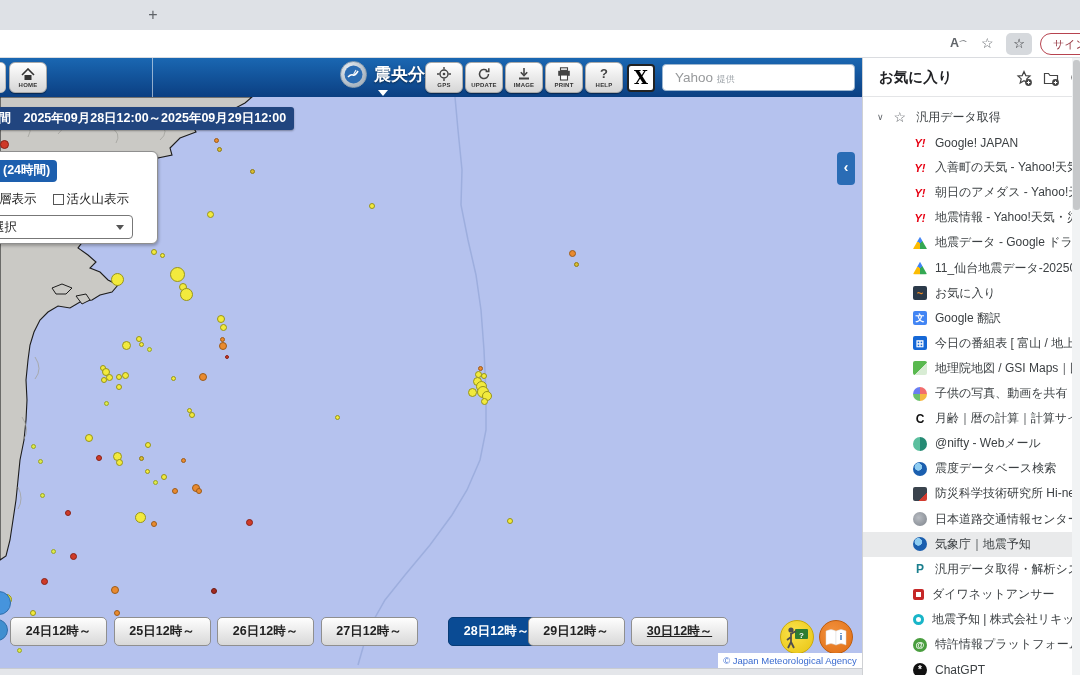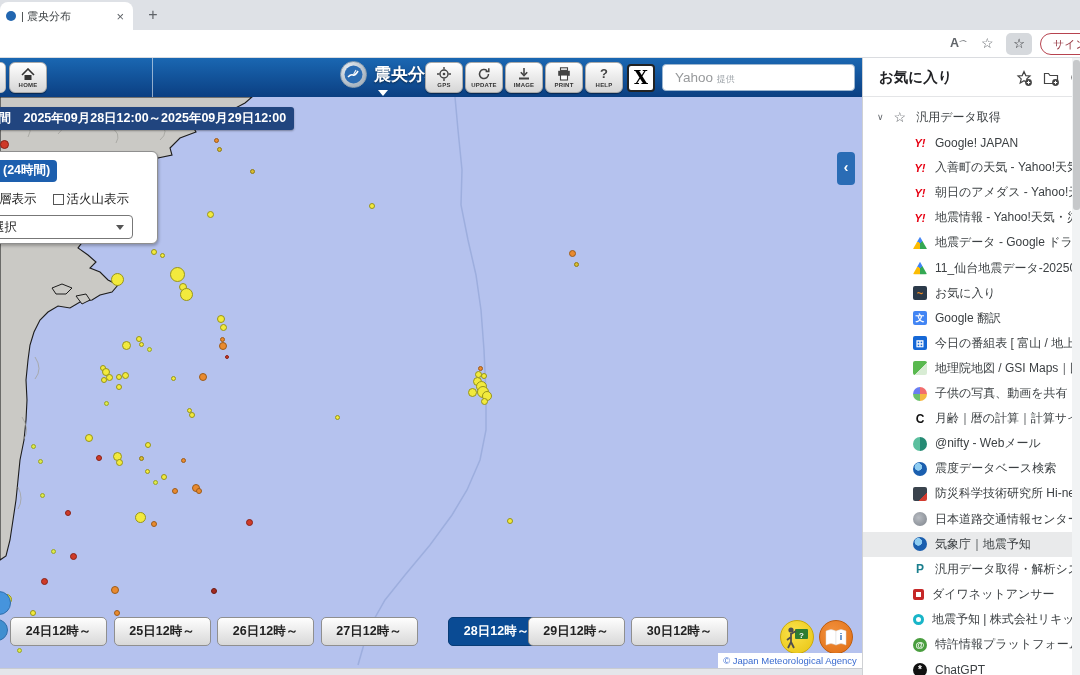--- a/index.html
+++ b/index.html
@@ -102,25 +102,20 @@
   .ico-liquid { width:11px; height:11px; border:3px solid #19b5c8; border-radius:50%; background:#fff; }
   .ico-jplatpat { border-radius:50%; background:#4a9e3f; color:#fff; font-size:9px; }
   .ico-chatgpt { border-radius:50%; background:#111; color:#fff; font-size:10px; }
   .sb-scroll { position:absolute; left:209px; top:0; width:9px; height:617px; background:#f1f3f4; }
   .sb-thumb { position:absolute; left:1px; top:2px; width:7px; height:150px; background:#c6c8ca; border-radius:3px; }
 </style>
 </head>
 <body>
 
 <div class="tabbar">
-  <div class="tab">
-    <span class="tab-favicon"></span>
-    <span class="tab-title">| 震央分布</span>
-    <span class="tab-close">×</span>
-  </div>
   <div class="newtab">+</div>
 </div>
 <div class="urlbar">
   <span class="readaloud"><span>A</span><small>⌒</small></span>
   <span class="star-ico">☆</span>
   <span class="hub-ico">☆</span>
   <span class="signin">サインイン</span>
 </div>
 
 <div class="jma-header">
@@ -309,21 +304,21 @@
 
   <div class="collapse-btn">‹</div>
 
   <div id="date-buttons">
       <div class="dbtn" style="left: 10px;">24日12時～</div>
       <div class="dbtn" style="left: 113.5px;">25日12時～</div>
       <div class="dbtn" style="left: 217px;">26日12時～</div>
       <div class="dbtn" style="left: 320.5px;">27日12時～</div>
       <div class="dbtn active" style="left: 424px; margin-left: 24px;">28日12時～</div>
       <div class="dbtn" style="left: 527.5px;">29日12時～</div>
-      <div class="dbtn" style="left: 631px;">30日12時～</div>
+      <div class="dbtn" style="left: 631px; text-decoration: underline;">30日12時～</div>
     </div>
 
   <div class="help-circle" style="left:780px;top:523px;background:radial-gradient(circle at 40% 35%,#fbe24a,#e8c412);border:1px solid #c9a90d;">
     <svg width="32" height="32" viewBox="0 0 32 32">
       <rect x="14" y="8" width="13" height="10" rx="1" fill="#2e7d32"></rect>
         <text x="20.5" y="16.5" font-size="8" fill="#fff" text-anchor="middle" font-weight="bold">?</text>
       <circle cx="10" cy="9" r="2.6" fill="#4e4e4e"></circle>
         <path d="M10 12 L10 21 M10 13 L15 10 M10 16 L6 19 M10 21 L7 27 M10 21 L13 27" stroke="#4e4e4e" stroke-width="1.8" fill="none"></path>
     </svg>
   </div>

